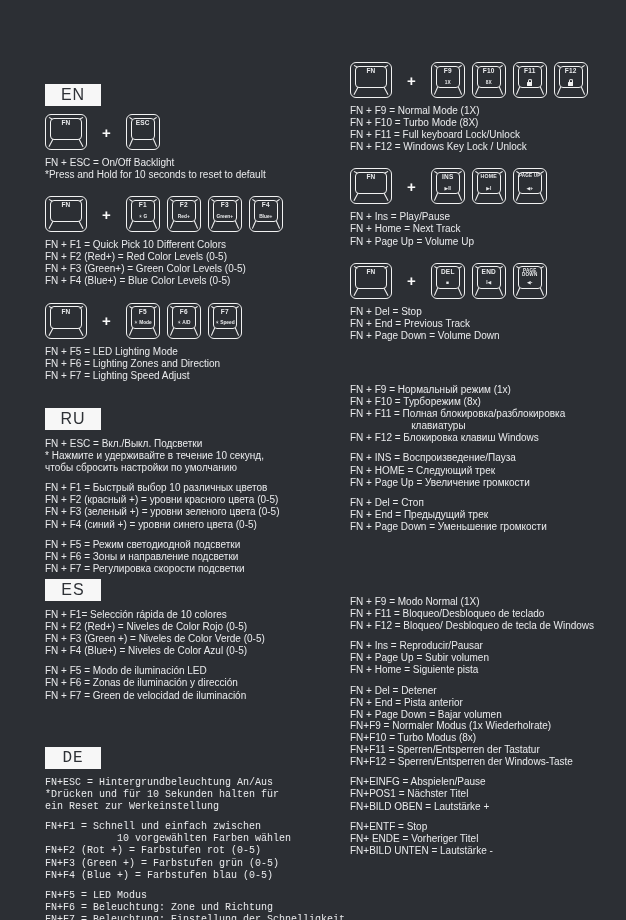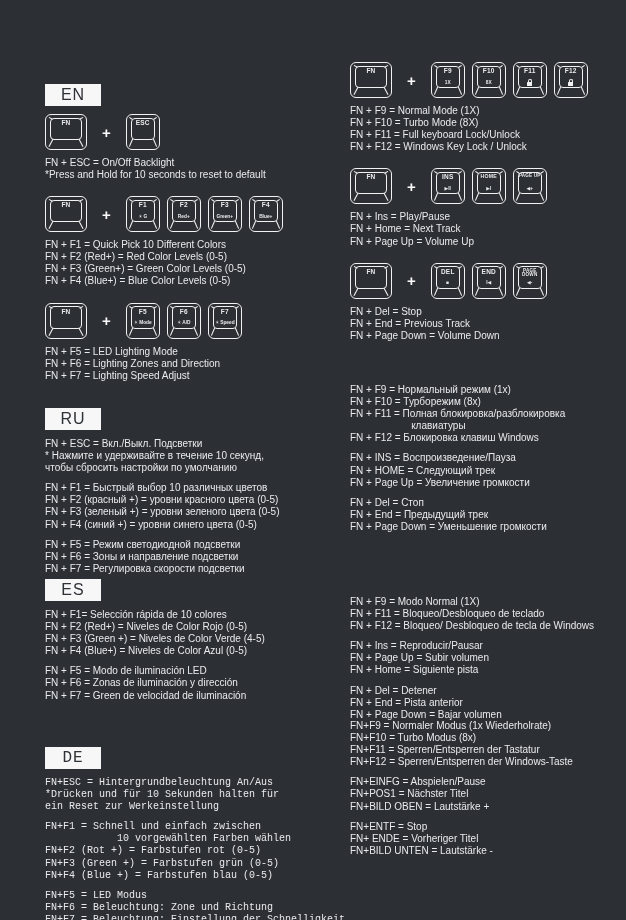--- a/index.html
+++ b/index.html
@@ -482,21 +482,21 @@
       </div>
     </div>
 </div>
 
 <div class="group" id="es-left">
   <div class="lang-label">ES</div>
   <div>
       <div class="block">
         <div class="line">FN + F1= Selección rápida de 10 colores</div>
         <div class="line">FN + F2 (Red+) = Niveles de Color Rojo (0-5)</div>
-        <div class="line">FN + F3 (Green +) = Niveles de Color Verde (4-5)</div>
+        <div class="line">FN + F3 (Green +) = Niveles de Color Verde (0-5)</div>
         <div class="line">FN + F4 (Blue+) = Niveles de Color Azul (0-5)</div>
       </div>
       <div class="block">
         <div class="line">FN + F5 = Modo de iluminación LED</div>
         <div class="line">FN + F6 = Zonas de iluminación y dirección</div>
         <div class="line">FN + F7 = Green de velocidad de iluminación</div>
       </div>
     </div>
 </div>
 

